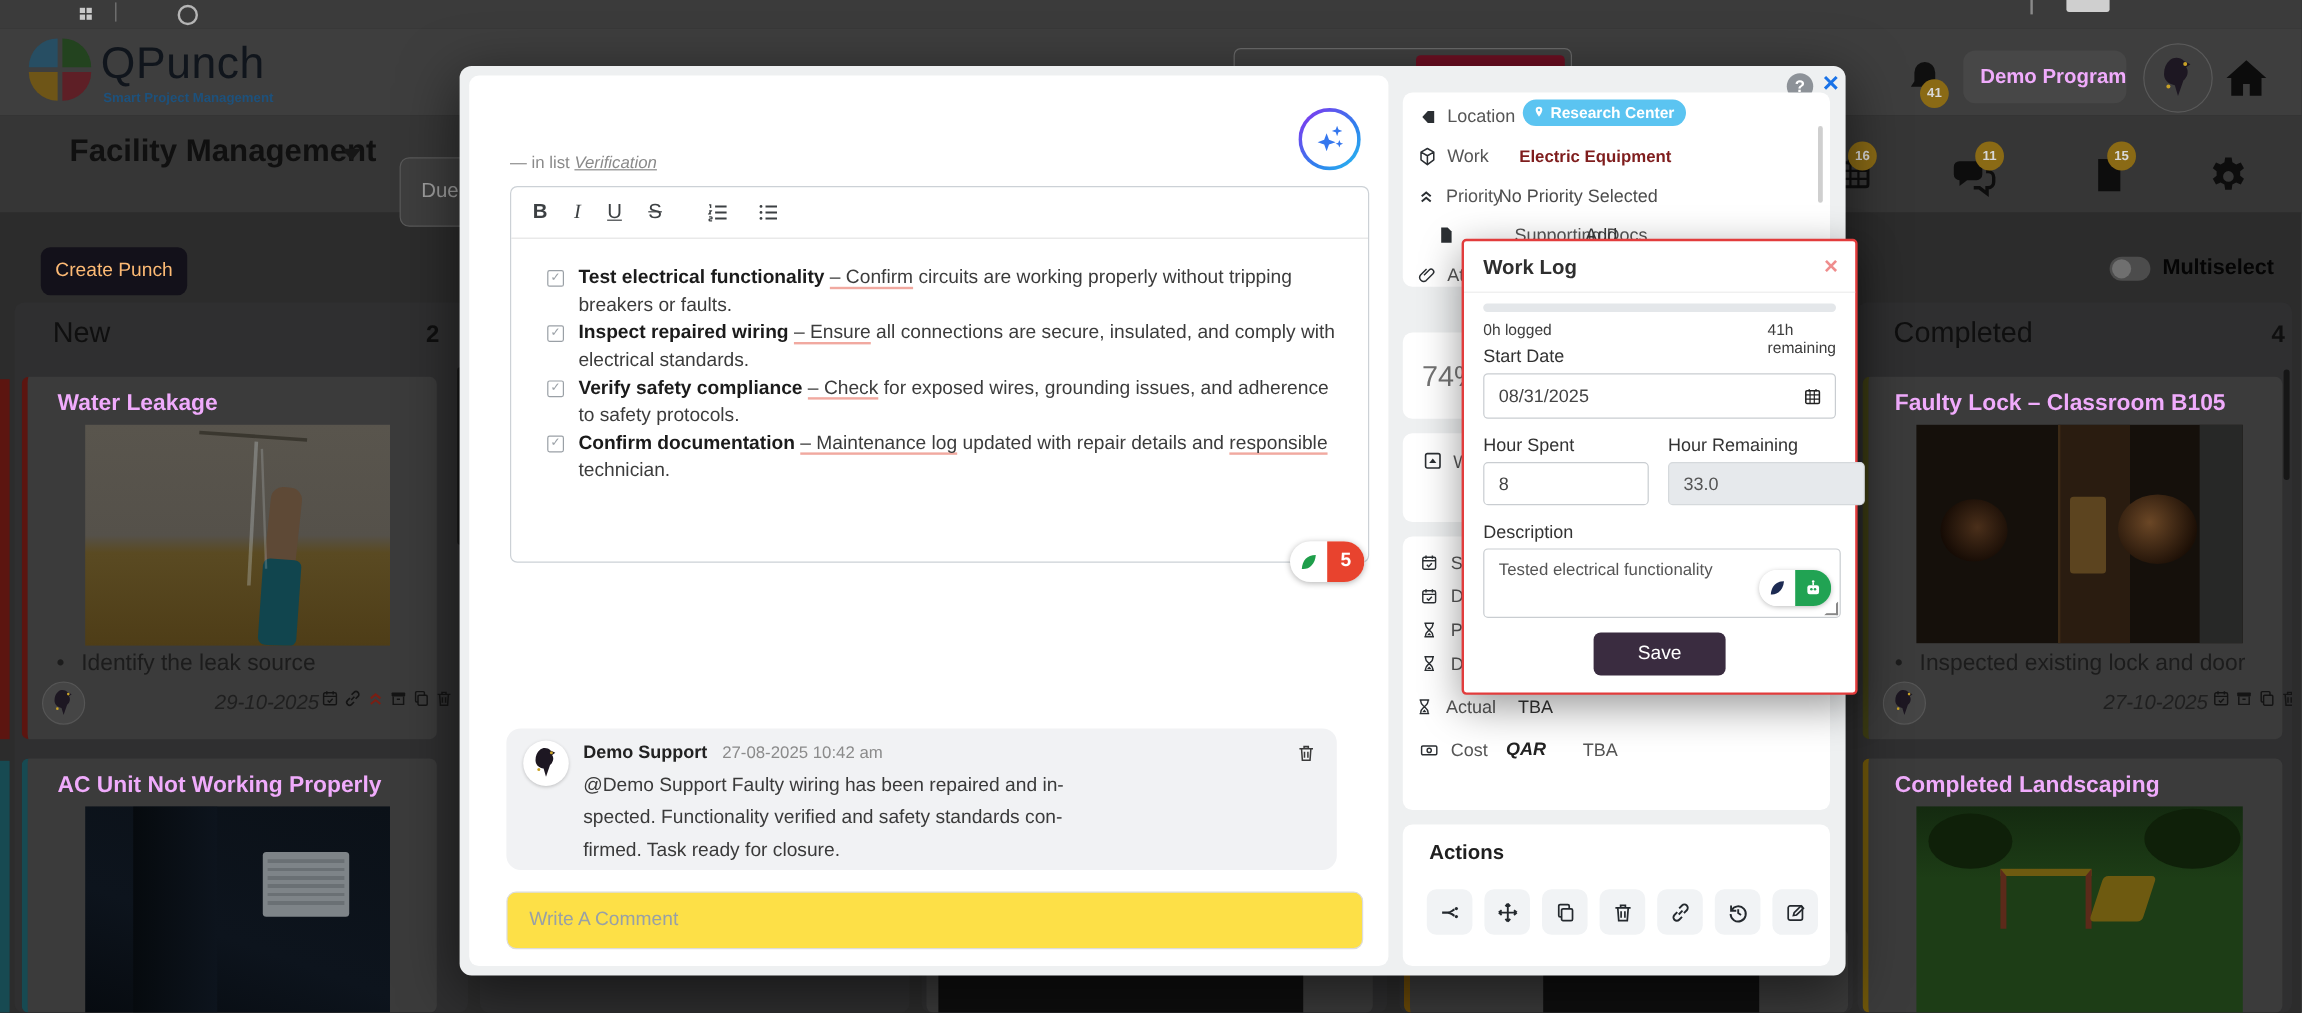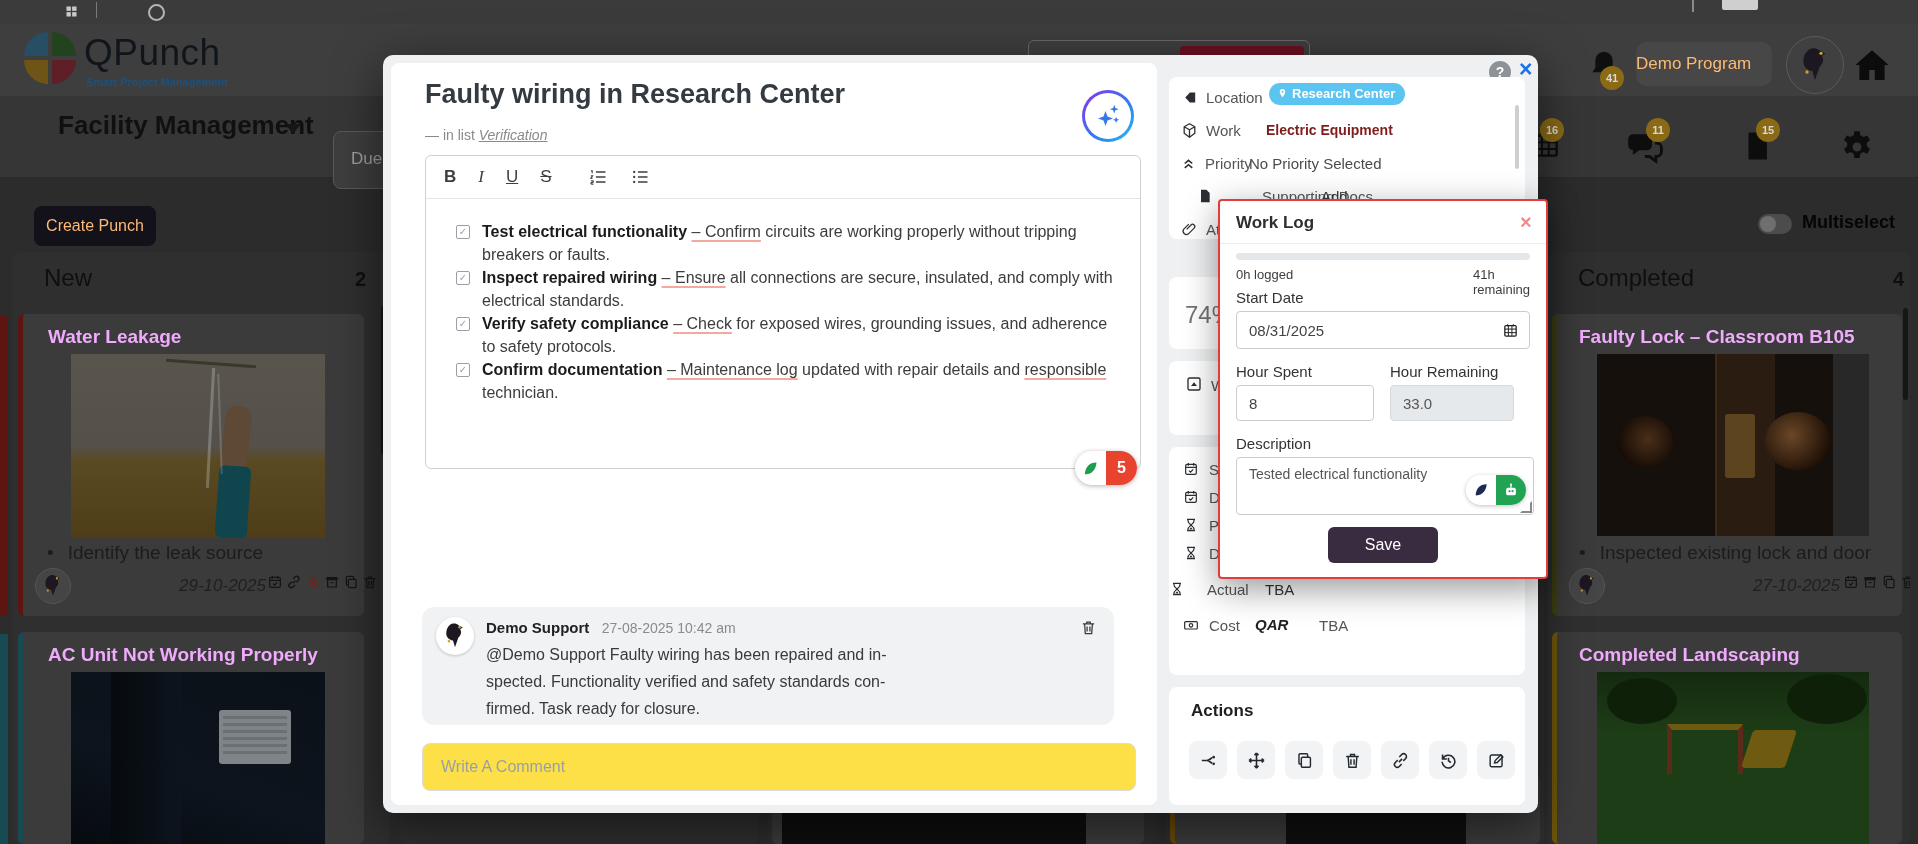--- a/index.html
+++ b/index.html
@@ -8,21 +8,21 @@
   .ic{display:block;}
   svg{overflow:visible;}
   
   .topstrip{left:0;top:0;width:1918px;height:24px;background:#3b3b3b;}
   .hdr{left:0;top:24px;width:1918px;height:72px;background:#3e3e3e;}
   .subhdr{left:0;top:96px;width:1918px;height:82px;background:#363636;border-bottom:1px solid #2a2a2a;box-sizing:border-box;}
   .quad{position:absolute;width:24px;height:24px;}
   .brandname{font-size:37px;color:#10151c;font-weight:500;letter-spacing:0.5px;}
   .brandtag{font-size:11px;font-weight:bold;color:#1d517c;}
   .goldbadge{position:absolute;width:24px;height:24px;border-radius:50%;background:#8a6a15;color:#d8d8d8;font-size:11px;font-weight:bold;display:flex;align-items:center;justify-content:center;}
-  .pillbtn{background:#474747;border-radius:10px;color:#fdba74;font-size:17px;font-weight:400;display:flex;align-items:center;justify-content:flex-start;}
+  .pillbtn{background:#474747;border-radius:10px;color:#f0abfc;font-size:17px;font-weight:700;display:flex;align-items:center;justify-content:flex-end;}
   .colbg{background:#2f2f30;border-radius:8px;overflow:hidden;}
   .colhead{font-size:24px;color:#0f0f0f;}
   .colcount{font-size:20px;font-weight:bold;color:#0f0f0f;}
   .kcard{position:absolute;background:#3b3b3b;border-radius:6px;box-sizing:border-box;}
   .ktitle{font-size:19px;font-weight:bold;color:#f0abfc;}
   .kbullet{font-size:19px;color:#1c1c1c;}
   .kbullet::before{content:"•";margin-right:14px;}
   .kdate{font-size:17px;font-style:italic;color:#1f1f1f;}
   .kimg{position:absolute;overflow:hidden;}
   .kavatar{position:absolute;width:34px;height:34px;border-radius:50%;background:#454545;border:1px solid #555;display:flex;align-items:center;justify-content:center;}
@@ -391,21 +391,20 @@
     </div>
   </div>
 
   <div class="abs modal">
     <div class="helpq abs" style="left:1106px;top:6px;">
         <span>?</span>
       </div>
     <div class="abs modalx" style="left:1136px;top:3px;"><span>×</span></div>
 
     <div class="abs maincard">
-      <div class="abs mtitle" style="left:34px;top:16px;">Faulty wiring in Research Center</div>
       <div class="abs sparkcircle" style="left:691px;top:27px;width:46px;height:46px;">
         <svg class="ic" style="width:30px;height:30px;color:#3577ee">
             <use href="#i-sparkles"></use>
           </svg>
       </div>
       <div class="abs msub" style="left:34px;top:64px;">
         <span>— in list</span> <span class="vlink">Verification</span>
       </div>
 
       <div class="abs editor" style="left:34px;top:92px;width:716px;height:314px;">
@@ -534,21 +533,21 @@
             <use href="#i-hourglass"></use>
           </svg>
           <span class="flabel">Pla</span>
         </div>
       <div class="frow" style="left:14px;top:94px;">
           <svg class="ic" style="width:16px;height:16px;color:#2b2f33;margin-right:10px">
             <use href="#i-hourglass"></use>
           </svg>
           <span class="flabel">Di</span>
         </div>
-      <div class="frow" style="left:0;top:130px;gap:12px;">
+      <div class="frow" style="left:10px;top:130px;">
         <svg class="ic" style="width:16px;height:16px;color:#2b2f33;margin-right:10px">
             <use href="#i-hourglass"></use>
           </svg>
         <span class="flabel">Actual</span>
       </div>
       <span class="abs" style="left:96px;top:134px;font-size:15px;color:#333;">TBA</span>
       <div class="frow" style="left:14px;top:166px;">
         <svg class="ic" style="width:16px;height:16px;color:#2b2f33;margin-right:10px">
             <use href="#i-money"></use>
           </svg>
@@ -610,21 +609,21 @@
     <span class="abs wl-label" style="left:16px;top:88px;">Start Date</span>
     <div class="abs wl-input" style="left:16px;top:110px;width:294px;height:38px;line-height:38px;">
       <span>08/31/2025</span>
       <svg class="abs ic" style="right:10px;top:10px;width:17px;height:17px;color:#222;position:absolute;">
           <use href="#i-gridcal"></use>
         </svg>
     </div>
     <span class="abs wl-label" style="left:16px;top:162px;">Hour Spent</span>
     <span class="abs wl-label" style="left:170px;top:162px;">Hour Remaining</span>
     <input class="abs wl-input" style="left: 16px; top: 184px; width: 138px; height: 36px;" value="8">
-    <input class="abs wl-input wl-disabled" style="left: 170px; top: 184px; width: 124px; height: 36px;" disabled="" value="33.0">
+    <input class="abs wl-input wl-disabled" style="left: 170px; top: 184px; width: 164px; height: 36px;" disabled="" value="33.0">
     <span class="abs wl-label" style="left:16px;top:234px;">Description</span>
     <textarea class="abs wl-ta" style="left: 16px; top: 256px;">Tested electrical functionality</textarea>
     <div class="abs descpill" style="left:246px;top:274px;">
       <span class="w">
           <svg class="ic" style="width:16px;height:16px;color:#1d2b53">
             <use href="#i-leaf"></use>
           </svg>
         </span>
       <span class="g">
           <svg class="ic" style="width:18px;height:18px">

